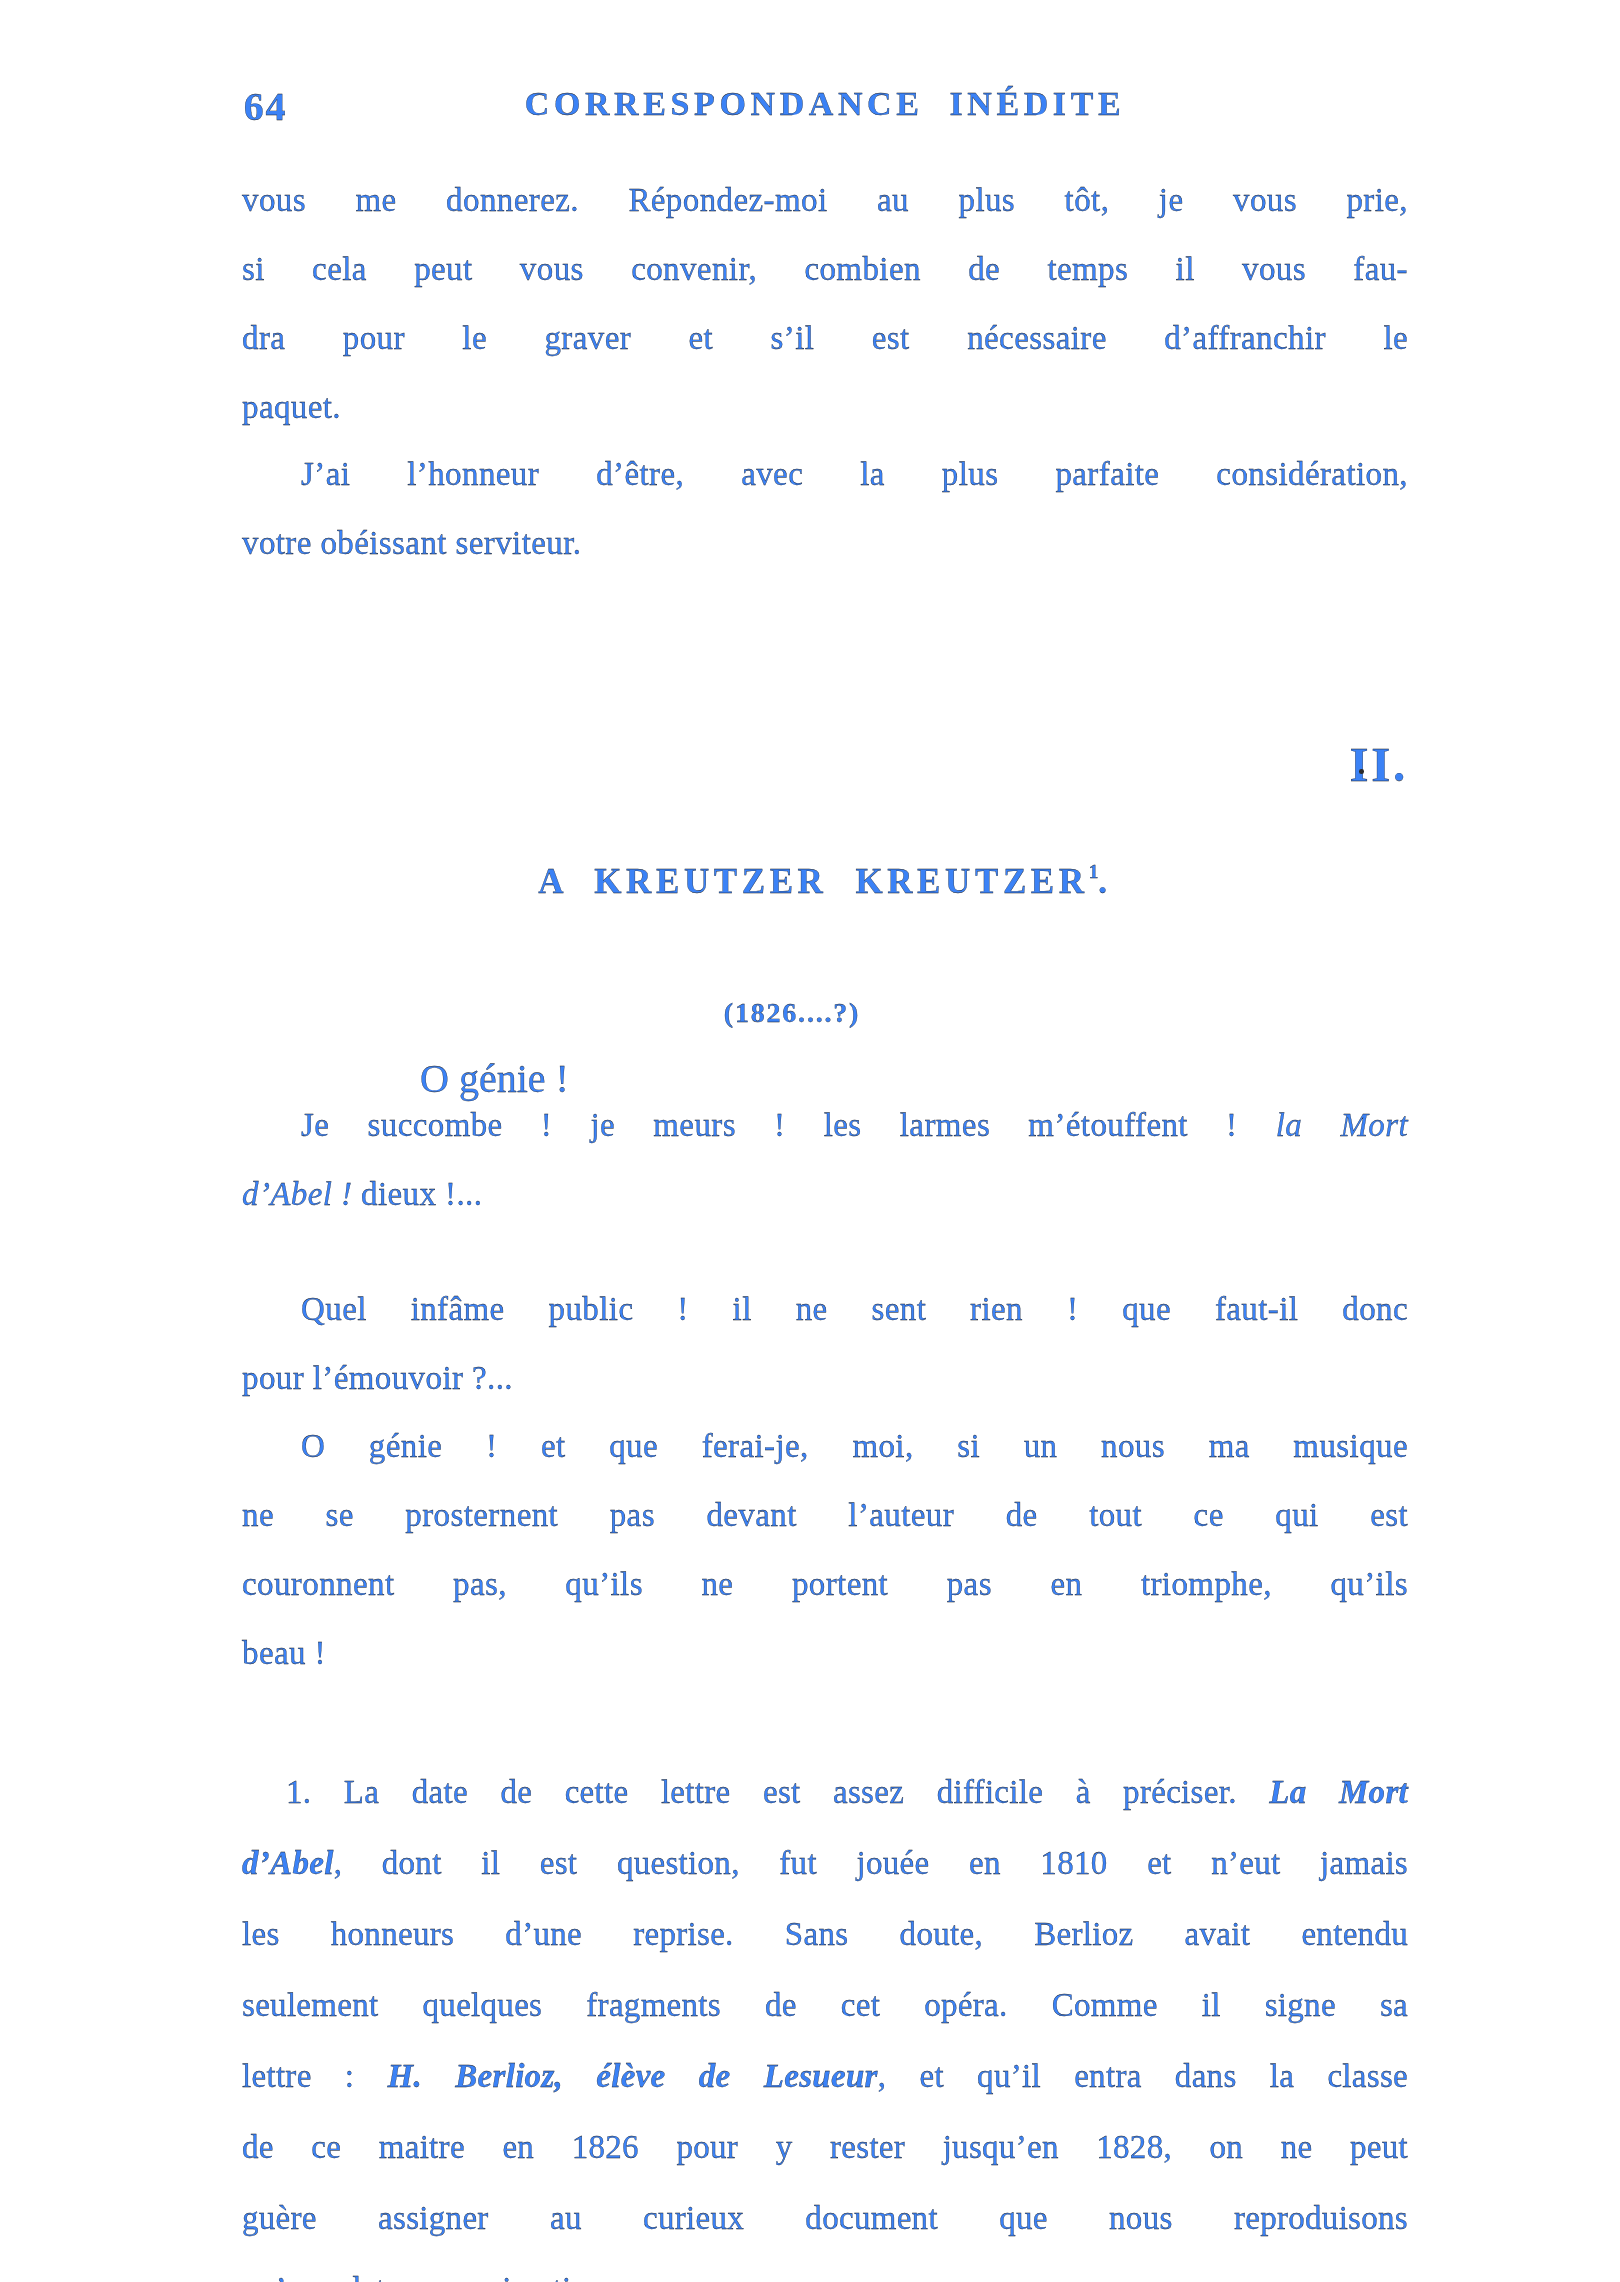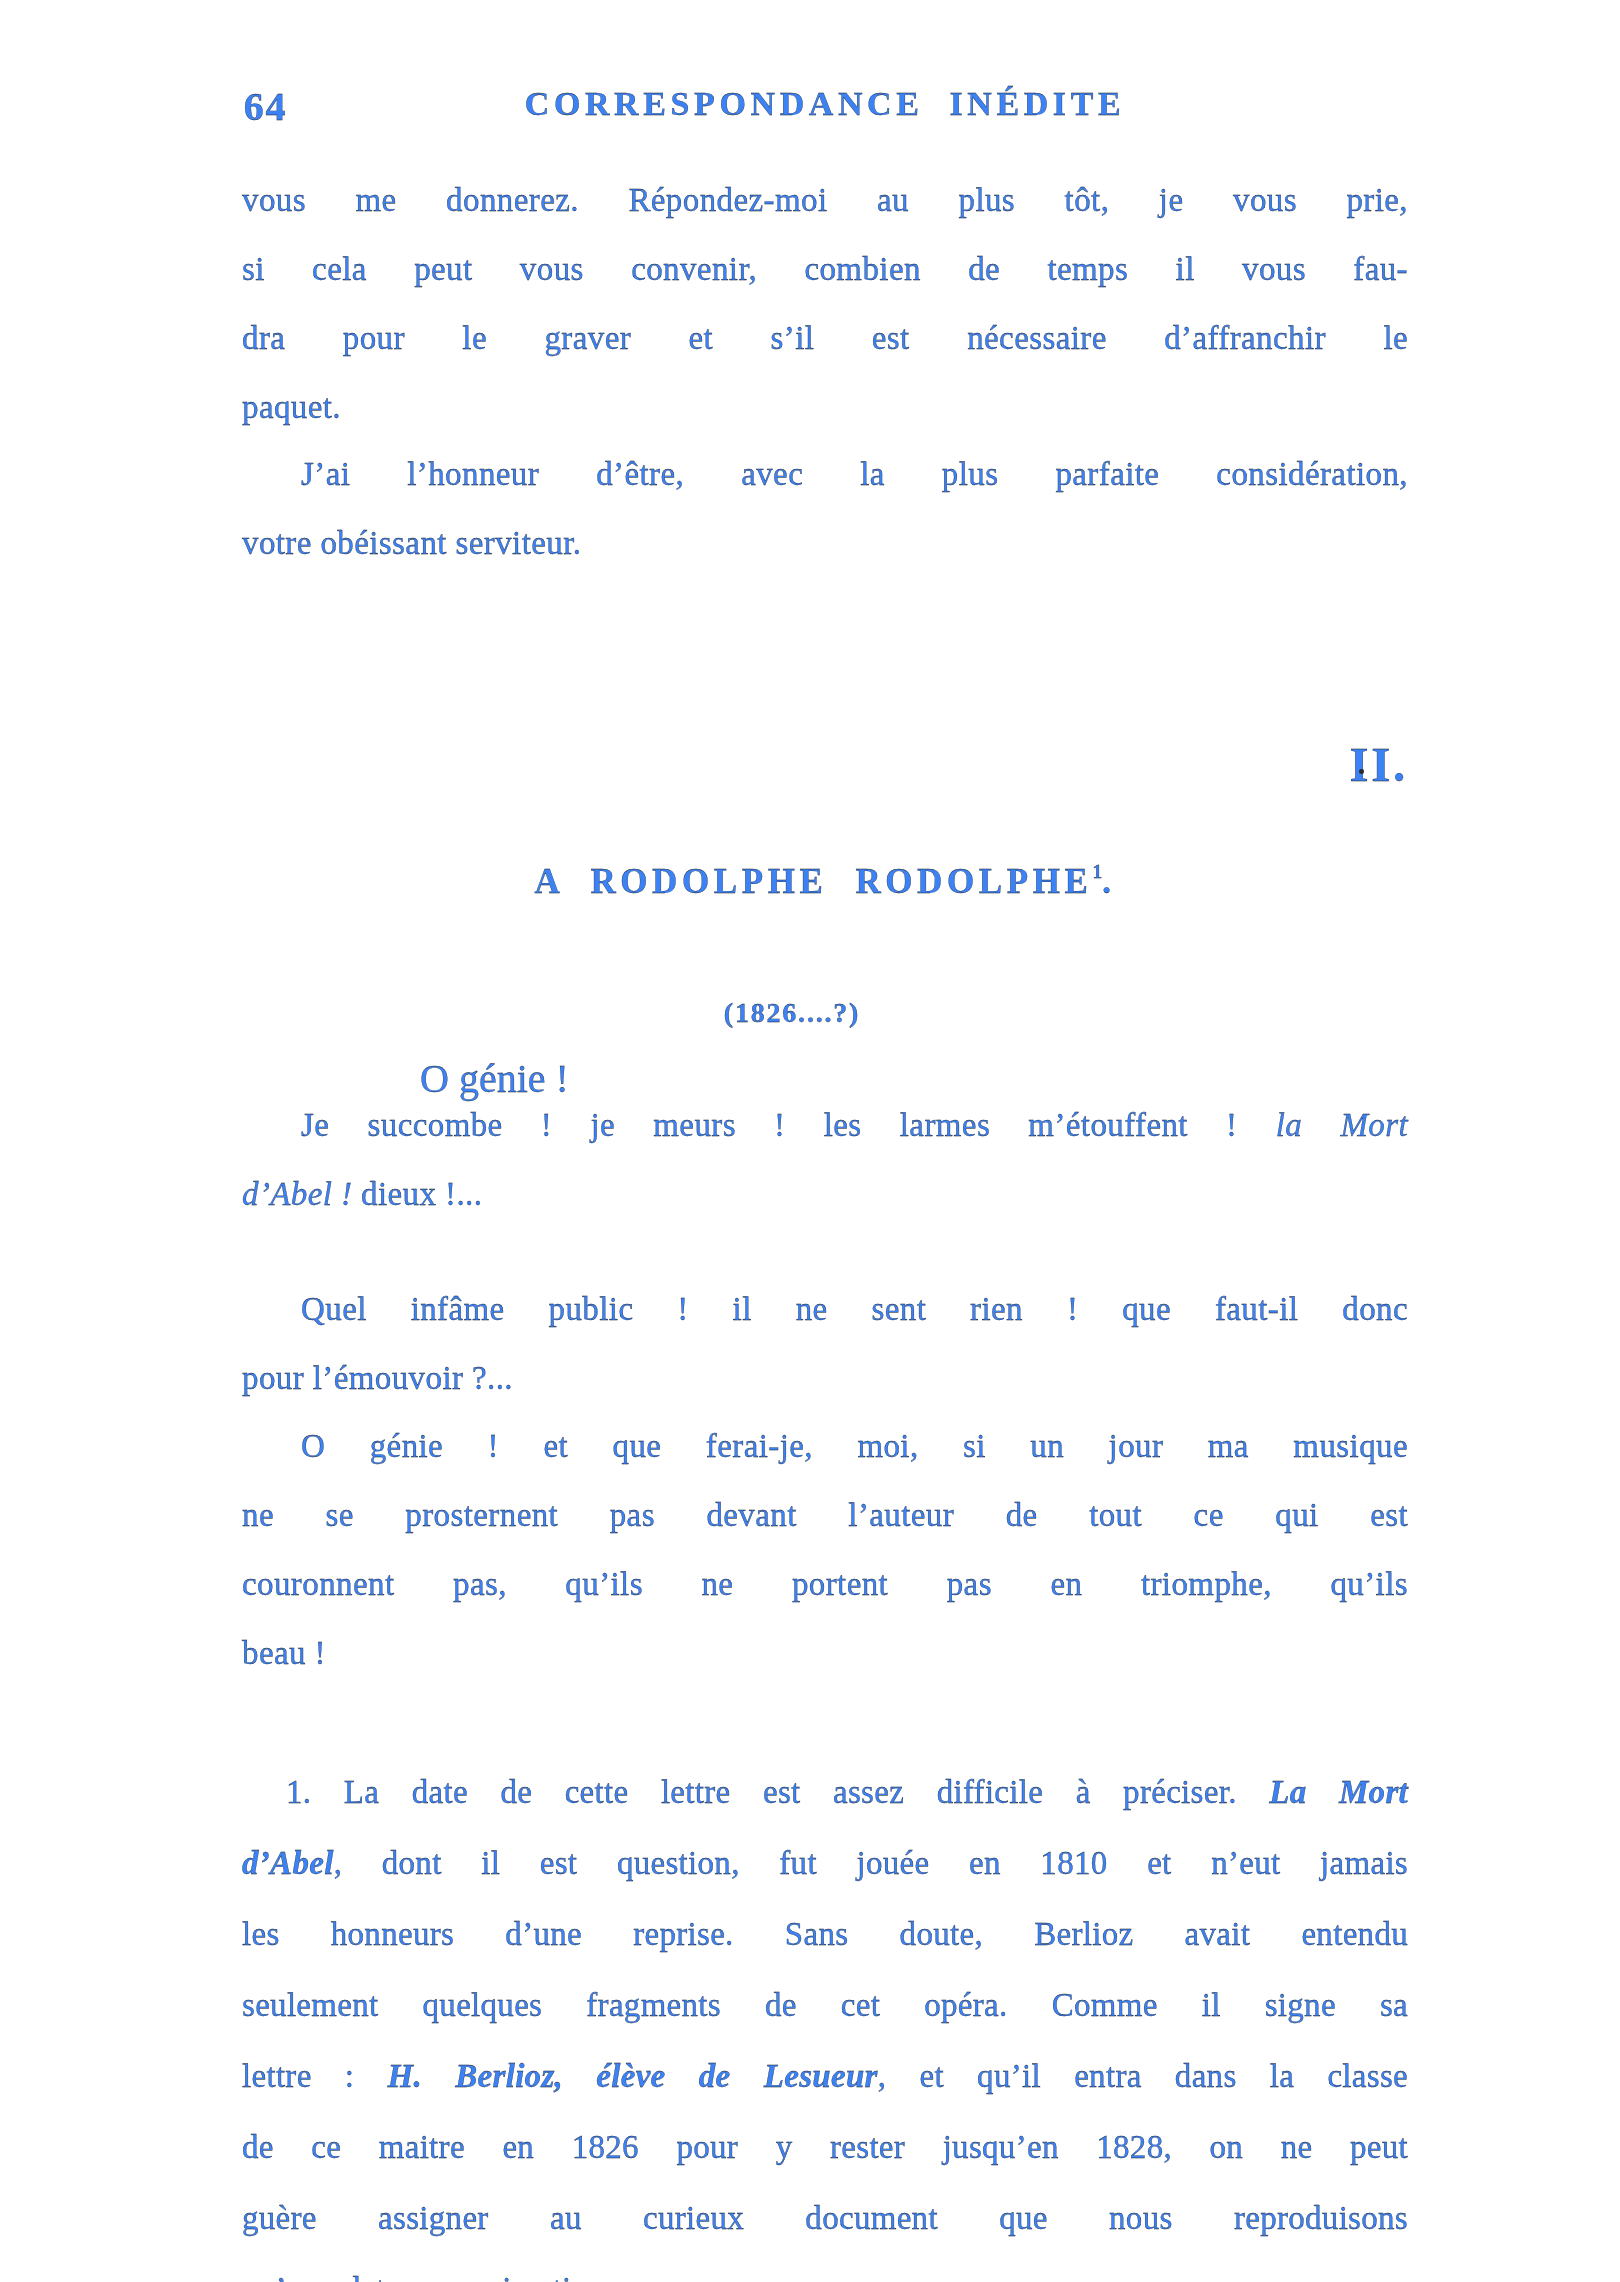--- a/index.html
+++ b/index.html
@@ -58,38 +58,38 @@
 
   <section class="block" style="top:440px">
     <div class="line j ind">J’ai l’honneur d’être, avec la plus parfaite considération,</div>
     <div class="line">votre obéissant serviteur.</div>
   </section>
 
   <div class="block secnum">II.</div>
 
   <div class="speck"></div>
 
-  <div class="block lheading"><span>A RODOLPHE RODOLPHE</span><sup>1</sup><span>.</span></div>
+  <div class="block lheading"><span>A KREUTZER KREUTZER</span><sup>1</sup><span>.</span></div>
 
   <div class="block date">(1826....?)</div>
 
   <div class="block salutation">O génie !</div>
 
   <section class="block" style="top:1091px">
     <div class="line j ind"><span>Je succombe ! je meurs ! les larmes m’étouffent ! </span><span class="it">la Mort</span></div>
     <div class="line"><span class="it">d’Abel !</span><span> dieux !...</span></div>
   </section>
 
   <section class="block" style="top:1275px">
     <div class="line j ind">Quel infâme public ! il ne sent rien ! que faut-il donc</div>
     <div class="line">pour l’émouvoir ?...</div>
   </section>
 
   <section class="block" style="top:1412px">
-    <div class="line j ind">O génie ! et que ferai-je, moi, si un jour  ma musique</div>
+    <div class="line j ind">O génie ! et que ferai-je, moi, si un nous  ma musique</div>
     <div class="line j">ne se prosternent pas devant l’auteur de tout ce qui est</div>
     <div class="line j">couronnent pas, qu’ils ne portent pas en triomphe, qu’ils</div>
     <div class="line">beau !</div>
   </section>
 
   <section class="block footnote">
     <div class="fline j find"><span>1. La date de cette lettre est assez difficile à préciser. </span><span class="bi">La Mort</span></div>
     <div class="fline j"><span class="bi">d’Abel</span><span>, dont il est question, fut jouée en 1810 et n’eut jamais</span></div>
     <div class="fline j">les honneurs d’une reprise. Sans doute, Berlioz avait  entendu</div>
     <div class="fline j">seulement quelques fragments de cet opéra. Comme il signe sa</div>

